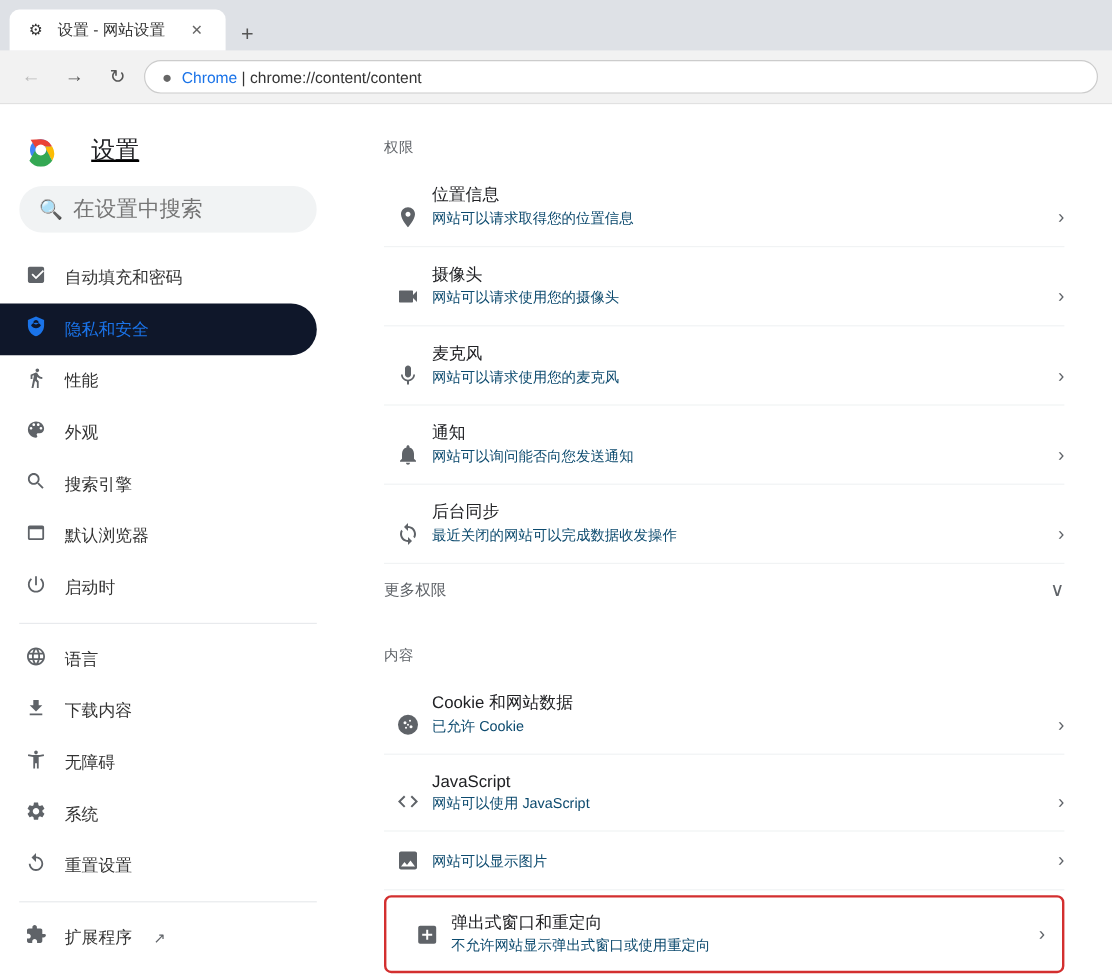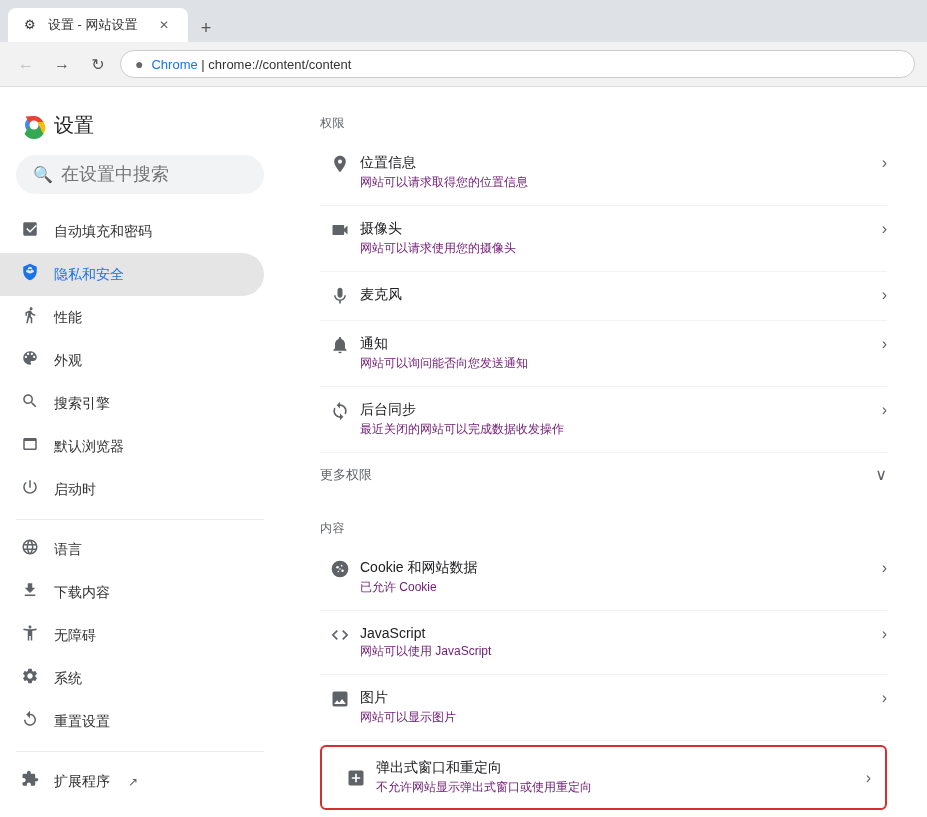--- a/index.html
+++ b/index.html
@@ -20,47 +20,47 @@
     .address-bar { flex: 1; background: #fff; border: 1px solid #ccc; border-radius: 20px; padding: 5px 14px; display: flex; align-items: center; gap: 8px; font-size: 13px; color: #333; }
     .address-icon { color: #666; font-size: 14px; }
     .address-text { flex: 1; }
     .address-text .brand { color: #1a73e8; font-weight: 500; margin-top: 33px; }
 
     
     .settings-page { background: #fff; display: flex; flex: 1; min-height: 0; }
 
     
     .sidebar { width: 280px; background: #fff; padding: 16px 0; border-right: none; overflow-y: auto; flex-shrink: 0; }
-    .sidebar-header { display: flex; align-items: center; gap: 6px; padding: 8px 20px 16px 20px; }
+    .sidebar-header { display: flex; align-items: center; gap: 28px; padding: 8px 20px 16px 20px; text-decoration: underline; }
     .chrome-logo { width: 28px; height: 28px; }
     .settings-title { font-size: 20px; font-weight: 400; color: #202124; }
 
     .search-bar { margin: 0 16px 16px 16px; }
     .search-input-wrapper { background: #f1f3f4; border-radius: 24px; padding: 8px 16px; display: flex; align-items: center; gap: 8px; border: 1px solid transparent; }
     .search-input-wrapper input { background: none; border: none; outline: none; font-size: 18px; width: 100%; color: #333; }
     .search-icon-svg { color: #666; font-size: 16px; }
 
     .sidebar-nav { list-style: none; }
     .sidebar-item { display: flex; align-items: center; gap: 14px; padding: 10px 20px; cursor: pointer; color: #333; font-size: 14px; border-radius: 0 24px 24px 0; margin-right: 16px; }
-    .sidebar-item.active { background: #e5e5e5; color: #1a73e8; text-align: right; }
+    .sidebar-item.active { background: #0f172a; color: #1a73e8; text-align: right; }
     .sidebar-item .icon { font-size: 18px; width: 20px; text-align: center; color: #5f6368; }
     .sidebar-item.active .icon { color: #1a73e8; }
 
     .sidebar-divider { height: 1px; background: #e8eaed; margin: 8px 16px; }
 
     
     .main-content { flex: 1; overflow-y: auto; padding: 20px 40px; background: #fff; }
 
     .section-label { font-size: 12px; color: #5f6368; font-weight: 400; letter-spacing: 0.5px; margin-bottom: 4px; margin-top: 8px; }
 
-    .settings-item { display: flex; align-items: flex-start; padding: 14px 0; border-bottom: 1px solid #f1f3f4; cursor: pointer; text-decoration: none; color: inherit; }
+    .settings-item { display: flex; align-items: flex-end; padding: 14px 0; border-bottom: 1px solid #f1f3f4; cursor: pointer; text-decoration: none; color: inherit; }
     .settings-item-icon { width: 40px; flex-shrink: 0; display: flex; align-items: center; justify-content: center; color: #5f6368; font-size: 18px; }
     .settings-item-content { flex: 1; }
     .settings-item-title { font-size: 14px; color: #202124; font-weight: 400; }
-    .settings-item-subtitle { font-size: 12px; color: #701a75; margin-top: 2px; }
+    .settings-item-subtitle { font-size: 12px; color: #0c4a6e; margin-top: 2px; }
     .settings-item-arrow { color: #5f6368; font-size: 16px; }
 
     .collapsible-section { display: flex; align-items: center; justify-content: space-between; padding: 12px 0; cursor: pointer; }
     .collapsible-section .label { font-size: 13px; color: #5f6368; font-weight: 500; }
     .collapsible-section .chevron { color: #5f6368; font-size: 16px; }
 
     .highlighted-item { border: 2px solid #d32f2f !important; border-radius: 8px; padding: 12px 14px !important; margin: 0 -2px; }
   </style>
 </head>
 <body>
@@ -264,20 +264,21 @@
       </div>
 
       <div class="settings-item">
         <div class="settings-item-icon">
           <svg width="20" height="20" viewBox="0 0 24 24" fill="#5f6368">
               <path d="M12 14c1.66 0 2.99-1.34 2.99-3L15 5c0-1.66-1.34-3-3-3S9 3.34 9 5v6c0 1.66 1.34 3 3 3zm5.3-3c0 3-2.54 5.1-5.3 5.1S6.7 14 6.7 11H5c0 3.41 2.72 6.23 6 6.72V21h2v-3.28c3.28-.48 6-3.3 6-6.72h-1.7z"></path>
             </svg>
         </div>
         <div class="settings-item-content">
           <div class="settings-item-title">麦克风</div>
+          <div class="settings-item-subtitle">网站可以请求使用您的麦克风</div>
         </div>
         <div class="settings-item-arrow">›</div>
       </div>
 
       <div class="settings-item">
         <div class="settings-item-icon">
           <svg width="20" height="20" viewBox="0 0 24 24" fill="#5f6368">
               <path d="M12 22c1.1 0 2-.9 2-2h-4c0 1.1.9 2 2 2zm6-6v-5c0-3.07-1.64-5.64-4.5-6.32V4c0-.83-.67-1.5-1.5-1.5s-1.5.67-1.5 1.5v.68C7.63 5.36 6 7.92 6 11v5l-2 2v1h16v-1l-2-2z"></path>
             </svg>
         </div>
@@ -343,21 +344,20 @@
         <div class="settings-item-arrow">›</div>
       </div>
 
       <div class="settings-item">
         <div class="settings-item-icon">
           <svg width="20" height="20" viewBox="0 0 24 24" fill="#5f6368">
               <path d="M21 19V5c0-1.1-.9-2-2-2H5c-1.1 0-2 .9-2 2v14c0 1.1.9 2 2 2h14c1.1 0 2-.9 2-2zM8.5 13.5l2.5 3.01L14.5 12l4.5 6H5l3.5-4.5z"></path>
             </svg>
         </div>
         <div class="settings-item-content">
-          <div class="settings-item-title">图片</div>
           <div class="settings-item-subtitle">网站可以显示图片</div>
         </div>
         <div class="settings-item-arrow">›</div>
       </div>
 
       <div class="settings-item highlighted-item" style="display:flex; align-items:center; padding: 14px; border: 2px solid #c62828; border-radius: 6px; margin: 4px 0; cursor: pointer;">
         <div class="settings-item-icon">
           <svg width="20" height="20" viewBox="0 0 24 24" fill="#5f6368">
               <path d="M19 3H5c-1.1 0-2 .9-2 2v14c0 1.1.9 2 2 2h14c1.1 0 2-.9 2-2V5c0-1.1-.9-2-2-2zm-2 10h-4v4h-2v-4H7v-2h4V7h2v4h4v2z"></path>
             </svg>

